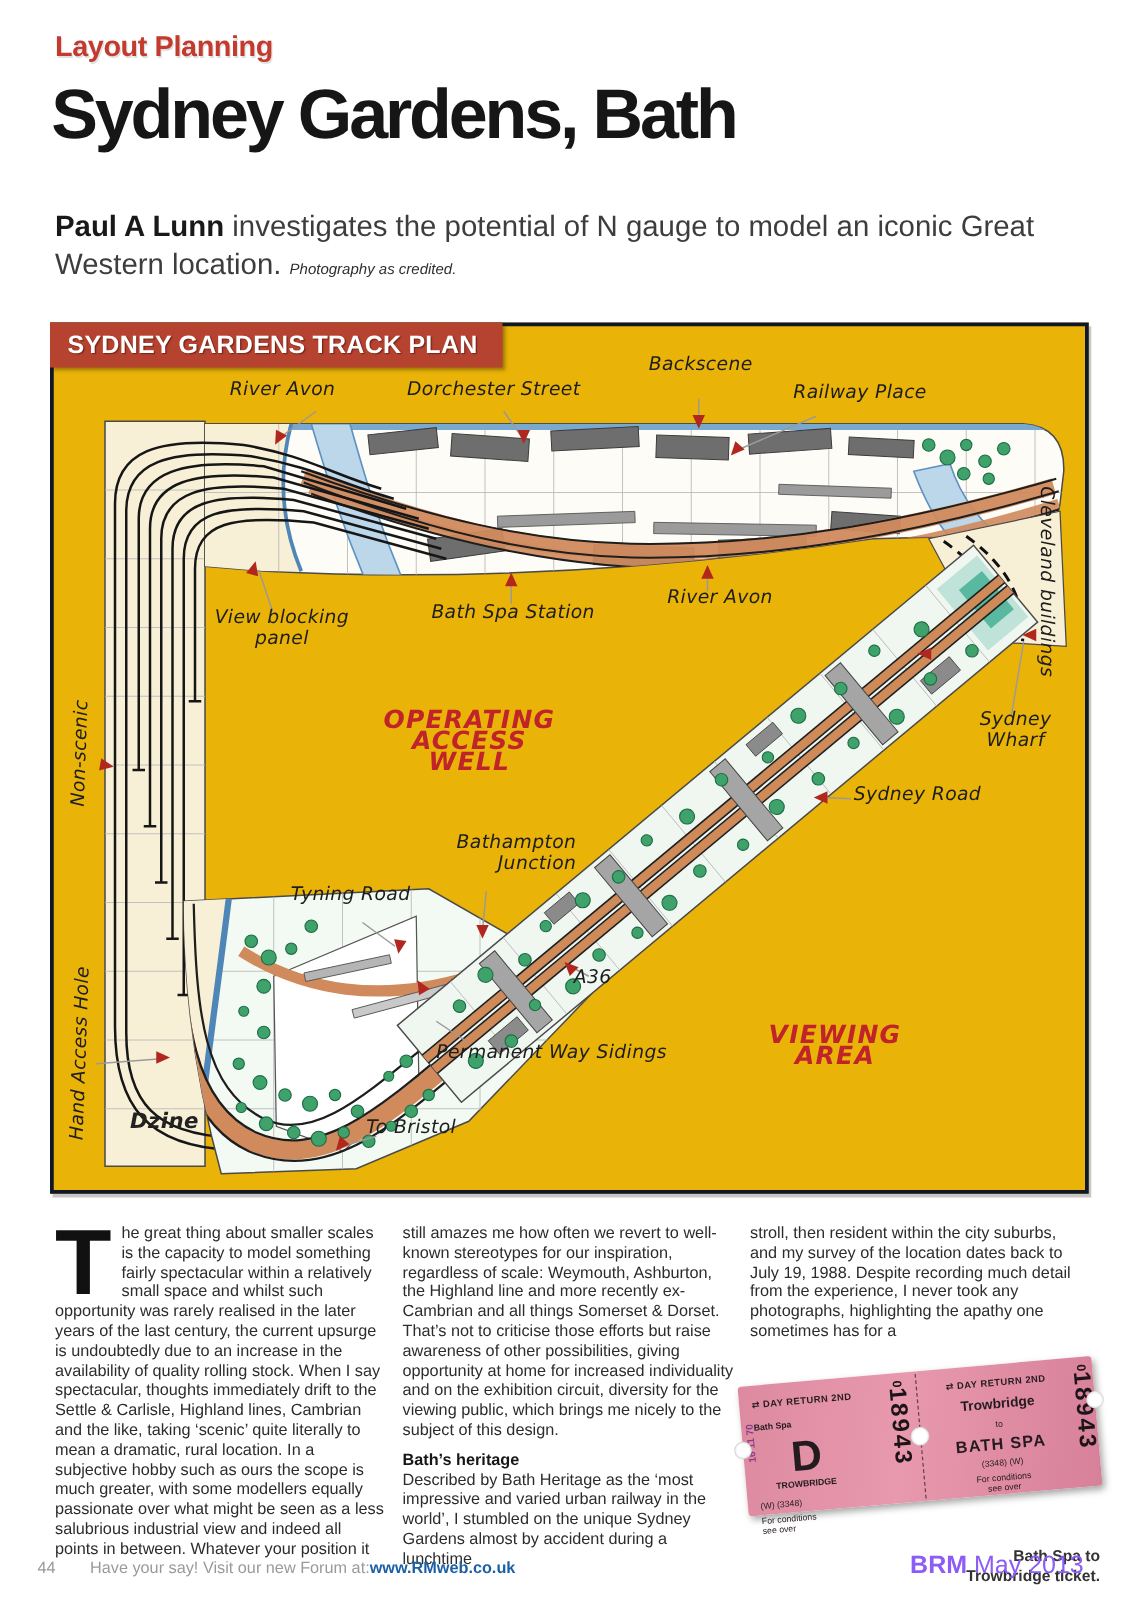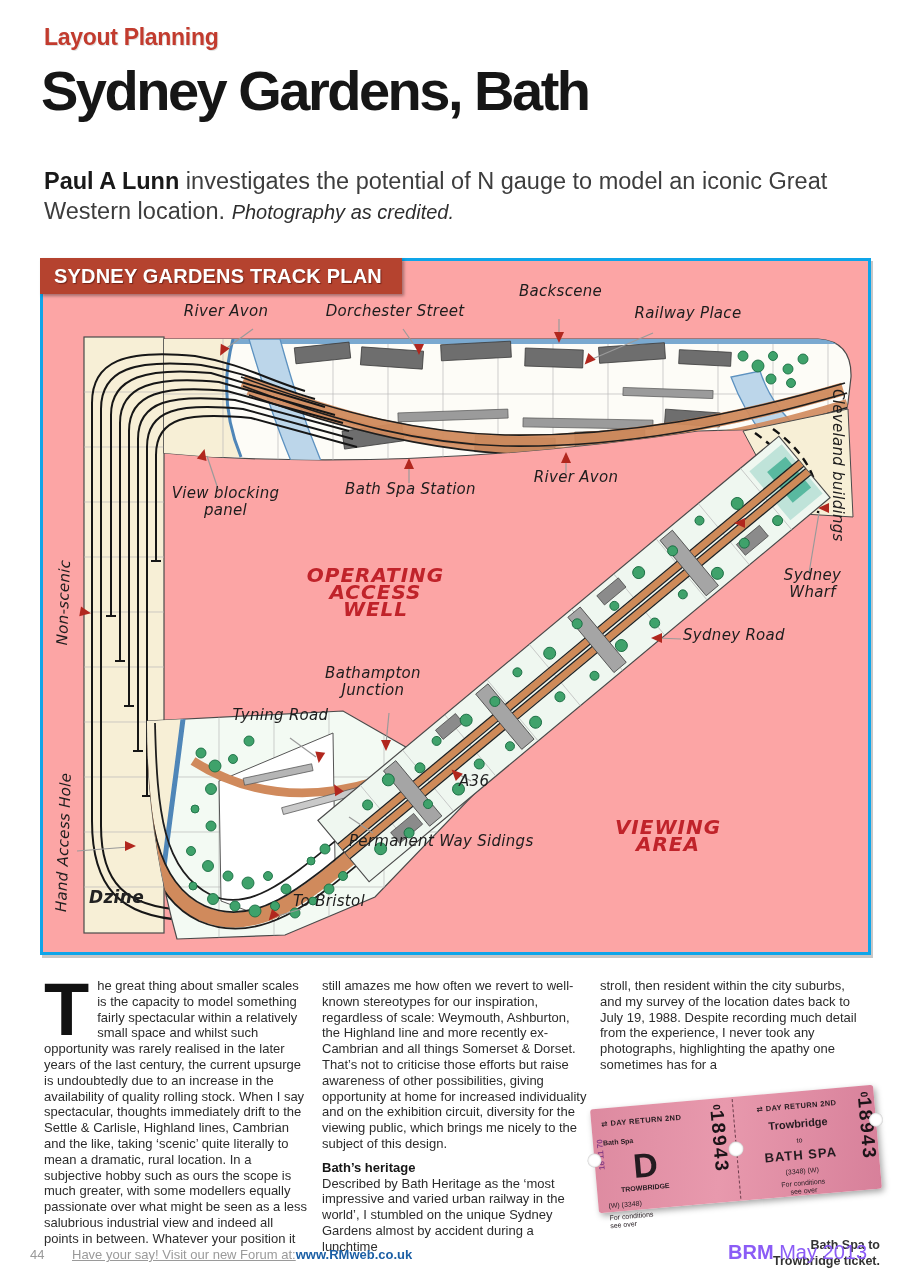--- a/index.html
+++ b/index.html
@@ -6,25 +6,25 @@
   body{width:905px;height:1280px;background:#ffffff;position:relative;overflow:hidden;
        font-family:"Liberation Sans","DejaVu Sans",sans-serif;color:#2b2b2b;}
 
   
   .kicker{position:absolute;left:44px;top:24px;font-size:23px;font-weight:bold;color:#c23b2e;
           letter-spacing:-0.3px;text-shadow:1px 1px 0 rgba(0,0,0,0.12);}
   .title{position:absolute;left:41px;top:58px;font-size:56px;font-weight:bold;color:#161616;
          letter-spacing:-2.5px;}
   .standfirst{position:absolute;left:44px;top:166px;width:810px;font-size:23.5px;line-height:30px;color:#3d3d3d;}
   .standfirst .author{font-weight:bold;color:#191919;}
-  .standfirst .credit{font-size:20px;font-style:italic;color:#2e2e2e;margin-top:48px;}
+  .standfirst .credit{font-size:12px;font-style:italic;color:#2e2e2e;margin-top:48px;}
 
   
   .plan{position:absolute;left:40px;top:258px;width:831px;height:697px;box-sizing:border-box;
-        border:3px solid #0ea5e9;background:#fca5a5;box-shadow:2px 3px 0 rgba(0,0,0,0.22);}
+        border:3px solid #0f172a;background:#eab308;box-shadow:2px 3px 0 rgba(0,0,0,0.22);}
   .plan svg{position:absolute;left:0;top:0;}
   .plan-banner{position:absolute;left:-3px;top:-3px;height:36px;line-height:36px;padding:0 20px 0 14px;
         background:#b5432f;color:#fff;font-weight:bold;font-size:20px;letter-spacing:0.2px;
         text-shadow:1px 1px 1px rgba(60,10,5,0.55);box-shadow:2px 2px 3px rgba(0,0,0,0.35);}
   .lbl{position:absolute;font-family:"DejaVu Sans",sans-serif;font-style:italic;font-size:15px;
        line-height:17px;color:#1d1d1d;letter-spacing:0.3px;}
   .lbl.ml{white-space:pre-line;}
   .lbl.ctr{text-align:center;}
   .lbl.red{color:#c0232a;font-weight:bold;font-size:20px;letter-spacing:1px;}
   .lbl.vert{writing-mode:vertical-rl;}
@@ -64,21 +64,21 @@
   .t-serial .pre{font-size:10px;letter-spacing:0;}
   .t-stamp{position:absolute;left:-8px;top:38px;transform:rotate(-90deg);color:#79307f;
            font-size:8px;font-weight:bold;opacity:.85;}
   .t-caption{margin-top:10px;text-align:right;font-size:12.5px;font-weight:bold;color:#333;
              line-height:16px;white-space:pre-line;margin-right:-14px;}
 
   
   .footer{position:absolute;left:30px;right:38px;top:1241px;display:flex;align-items:baseline;
           font-size:13px;color:#9a9a9a;}
   .footer .pn{width:28px;}
-  .footer .cta{margin-left:14px;text-decoration:underline;}
+  .footer .cta{margin-left:14px;}
   .footer .link{color:#1b5fa5;font-weight:bold;cursor:pointer;}
   .footer .right{margin-left:auto;color:#8b5cf6;font-size:20px;}
   .footer .right b{font-weight:bold;}
 </style>
 </head>
 <body>
 
 <div class="kicker">Layout Planning</div>
 <h1 class="title" style="margin:0;">Sydney Gardens, Bath</h1>
 <div class="standfirst">
@@ -366,30 +366,30 @@
   <div class="lbl ml ctr" style="left:115px;top:224px;width:135px;">View blocking
 panel</div>
   <div class="lbl ctr" style="left:290px;top:220px;width:155px;">Bath Spa Station</div>
   <div class="lbl ctr" style="left:468px;top:208px;width:130px;">River Avon</div>
   <div class="lbl ml ctr" style="left:722px;top:306px;width:95px;">Sydney
 Wharf</div>
   <div class="lbl" style="left:640px;top:366px;width:140px;">Sydney Road</div>
   <div class="lbl red ml ctr" style="left:235px;top:306px;width:195px;">OPERATING ACCESS
 WELL</div>
   <div class="lbl rot ctr" style="left:-34px;top:333px;width:110px;">Non-scenic</div>
-  <div class="lbl ml ctr" style="left:260px;top:404px;width:140px;">Bathampton
+  <div class="lbl ml ctr" style="left:278px;top:404px;width:140px;text-align:right;">Bathampton
 Junction</div>
   <div class="lbl ctr" style="left:175px;top:446px;width:125px;">Tyning Road</div>
   <div class="lbl" style="left:416px;top:512px;width:60px;">A36</div>
   <div class="lbl rot ctr" style="left:-54px;top:573px;width:150px;">Hand Access Hole</div>
   <div class="lbl" style="left:306px;top:572px;width:200px;">Permanent Way Sidings</div>
   <div class="lbl" style="left:250px;top:632px;width:100px;">To Bristol</div>
   <div class="lbl red ml ctr" style="left:565px;top:558px;width:120px;">VIEWING
 AREA</div>
-  <div class="lbl sig" style="left:46px;top:628px;width:80px;">Dzine</div>
+  <div class="lbl sig" style="left:61px;top:628px;width:80px;">Dzine</div>
 
 </div>
 
 <div class="article">
   <div class="col">
     <p><span class="dropcap">T</span><span>he great thing about smaller scales is the capacity to model something fairly spectacular within a relatively small space and whilst such opportunity was rarely realised in the later years of the last century, the current upsurge is undoubtedly due to an increase in the availability of quality rolling stock. When I say spectacular, thoughts immediately drift to the Settle &amp; Carlisle, Highland lines, Cambrian and the like, taking ‘scenic’ quite literally to mean a dramatic, rural location. In a subjective hobby such as ours the scope is much greater, with some modellers equally passionate over what might be seen as a less salubrious industrial view and indeed all points in between. Whatever your position it</span></p>
   </div>
   <div class="col">
     <p>still amazes me how often we revert to well-known stereotypes for our inspiration, regardless of scale: Weymouth, Ashburton, the Highland line and more recently ex-Cambrian and all things Somerset &amp; Dorset. That’s not to criticise those efforts but raise awareness of other possibilities, giving opportunity at home for increased individuality and on the exhibition circuit, diversity for the viewing public, which brings me nicely to the subject of this design.</p>
     <p class="subhead sp">Bath’s heritage</p>

